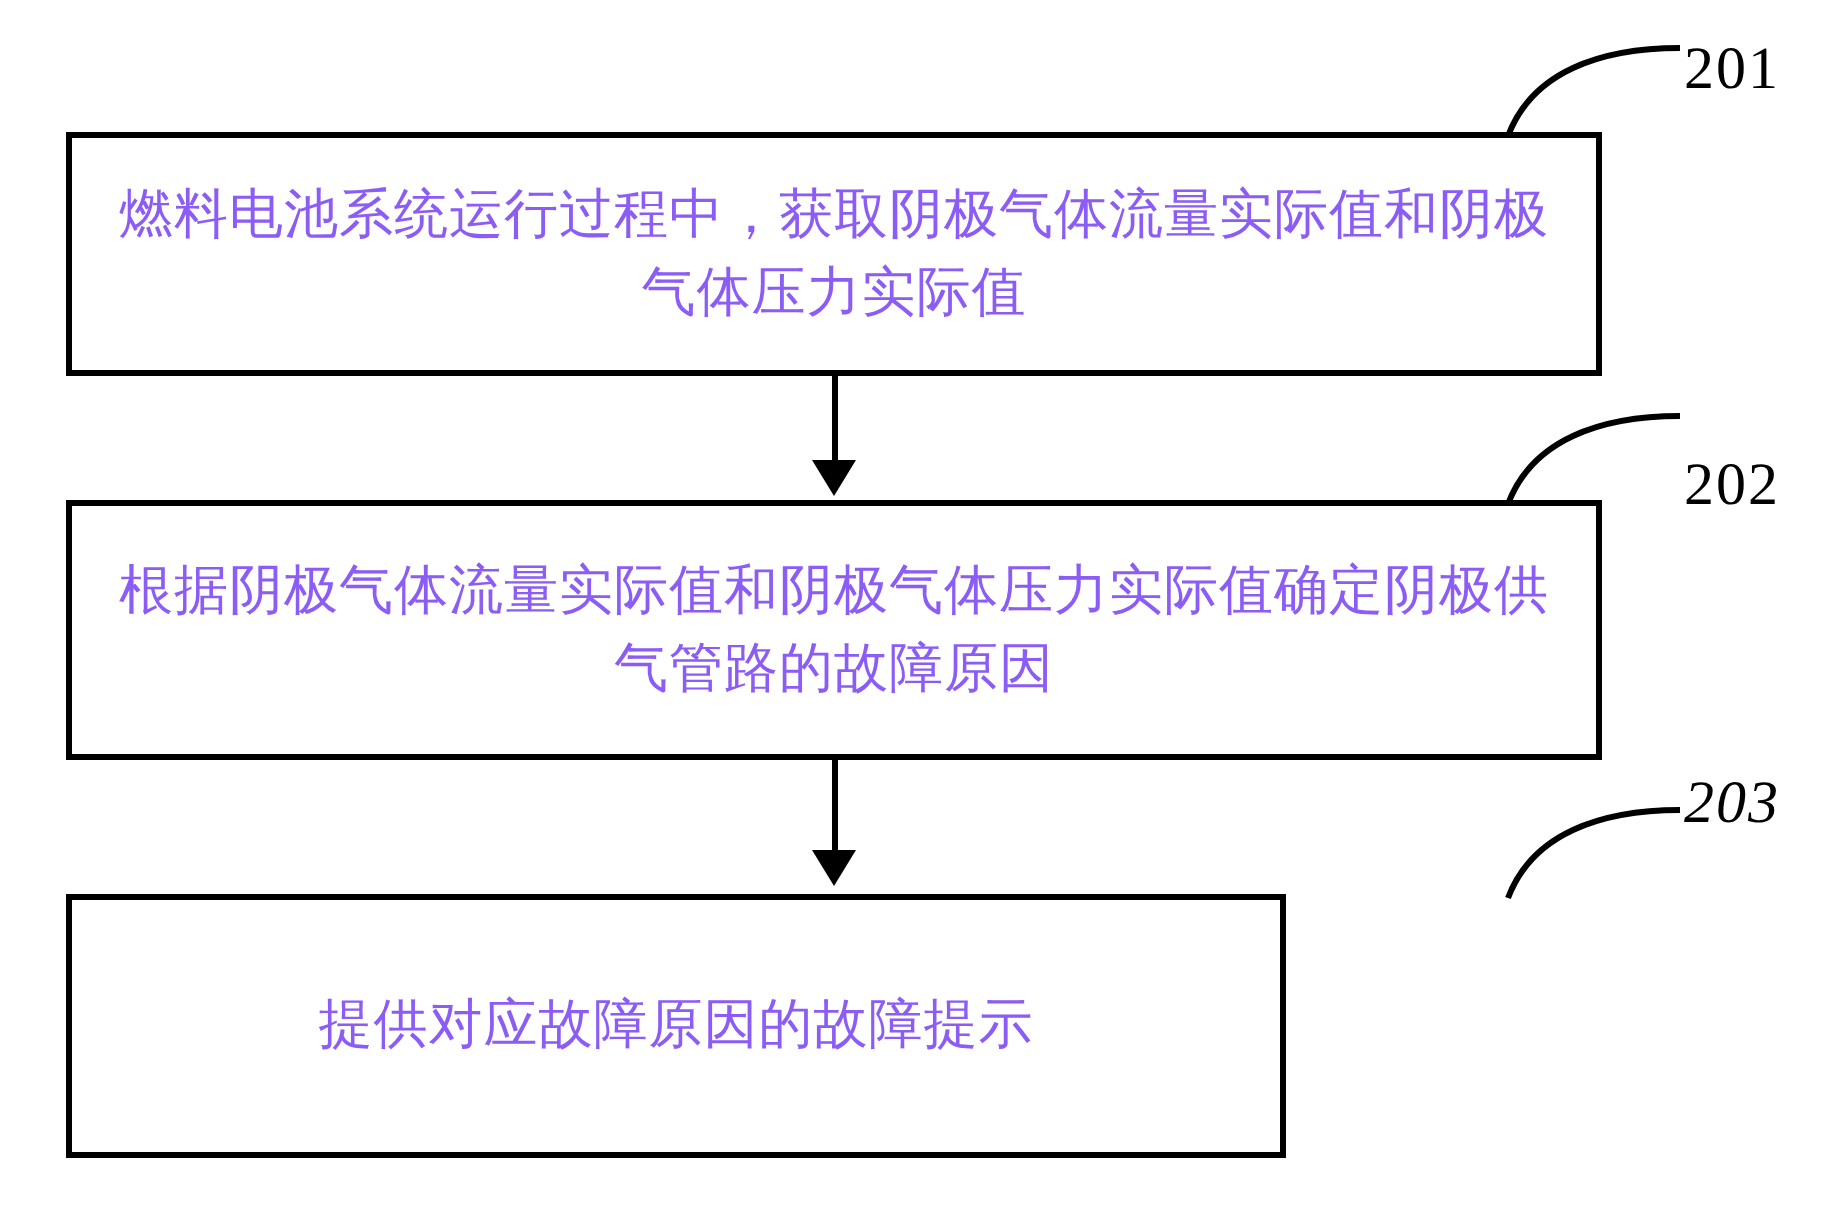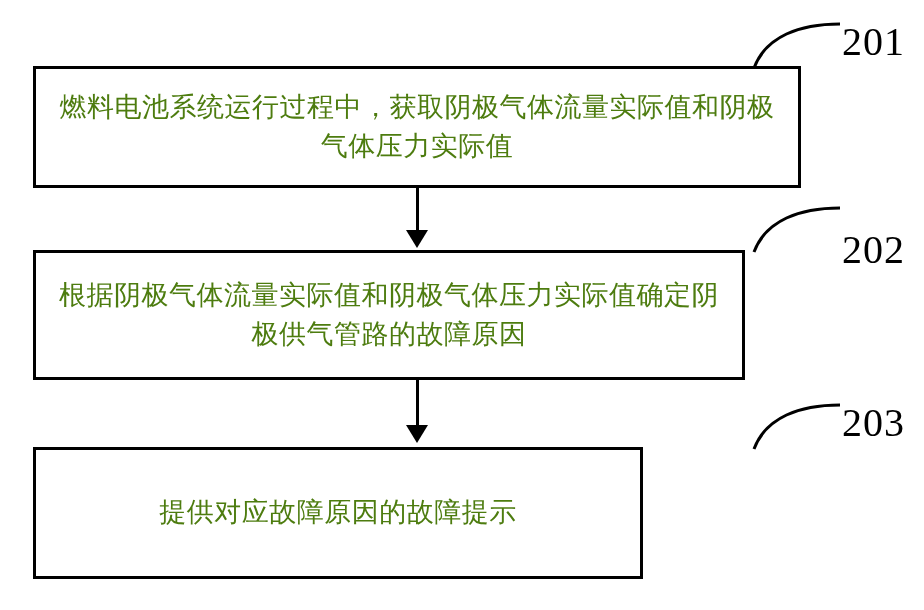--- a/index.html
+++ b/index.html
@@ -24,29 +24,29 @@
     background: #ffffff;
     box-sizing: border-box;
     display: flex;
     align-items: center;
     justify-content: center;
     text-align: center;
   }
   .box-text {
     font-size: 27px;
     line-height: 1.45;
-    color: #4d7c0f;
+    color: #8b5cf6;
     font-weight: 500;
     letter-spacing: 0.5px;
     padding: 0 22px;
     text-align: center;
   }
   .label {
     position: absolute;
-    font-size: 40px;
+    font-size: 30px;
     color: #000000;
     font-family: "Liberation Serif", serif;
     letter-spacing: 1px;
   }
   .leader {
     position: absolute;
   }
   .arrow-line {
     position: absolute;
     width: 3px;
@@ -56,36 +56,36 @@
     position: absolute;
     width: 0;
     height: 0;
     border-left: 11px solid transparent;
     border-right: 11px solid transparent;
     border-top: 18px solid #000000;
   }
 
   
   #box-201 { left: 33px;  top: 66px;  width: 768px; height: 122px; }
-  #box-202 { left: 33px;  top: 250px; width: 712px; height: 130px; }
+  #box-202 { left: 33px;  top: 250px; width: 768px; height: 130px; }
   #box-203 { left: 33px;  top: 447px; width: 610px; height: 132px; }
 
   
   #arrow-1-line { left: 416px; top: 188px; height: 45px; }
   #arrow-1-head { left: 406px; top: 230px; }
   #arrow-2-line { left: 416px; top: 380px; height: 48px; }
   #arrow-2-head { left: 406px; top: 425px; }
 
   
   #leader-201 { left: 752px; top: 18px; }
   #leader-202 { left: 752px; top: 202px; }
   #leader-203 { left: 752px; top: 399px; }
   #label-201 { left: 842px; top: 18px; }
   #label-202 { left: 842px; top: 202px; margin-top: 24px; }
-  #label-203 { left: 842px; top: 399px; }
+  #label-203 { left: 842px; top: 385px; font-style: italic; }
 </style>
 </head>
 <body>
 
 <div id="diagram">
 
   <div class="box" id="box-201">
     <div class="box-text">燃料电池系统运行过程中，获取阴极气体流量实际值和阴极气体压力实际值</div>
   </div>
   <svg class="leader" id="leader-201" width="92" height="52">

